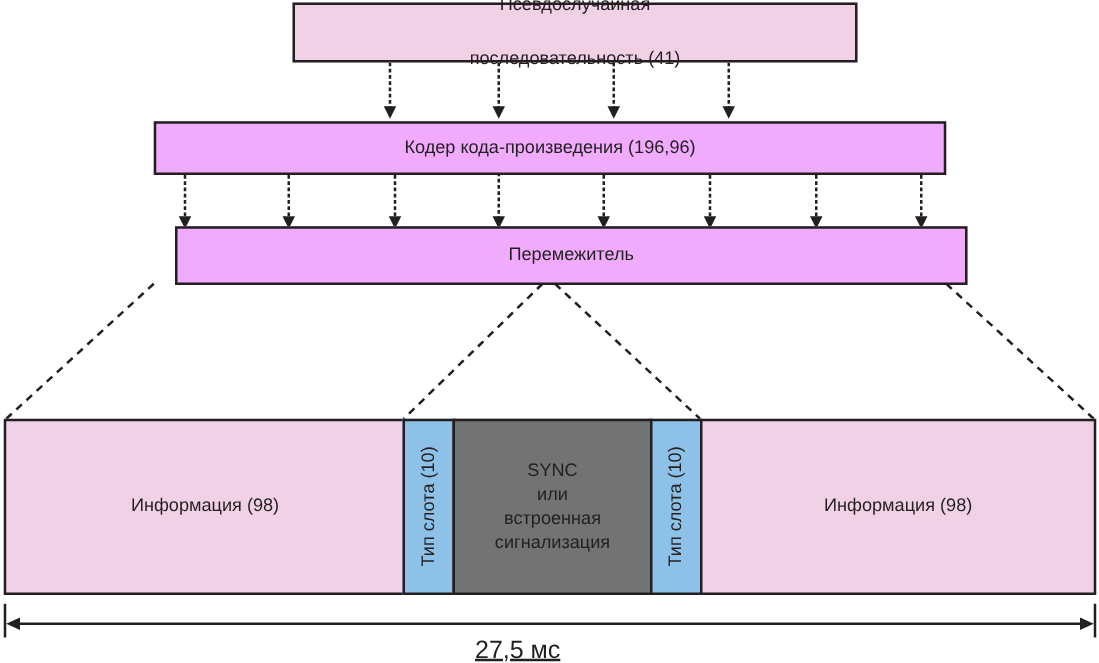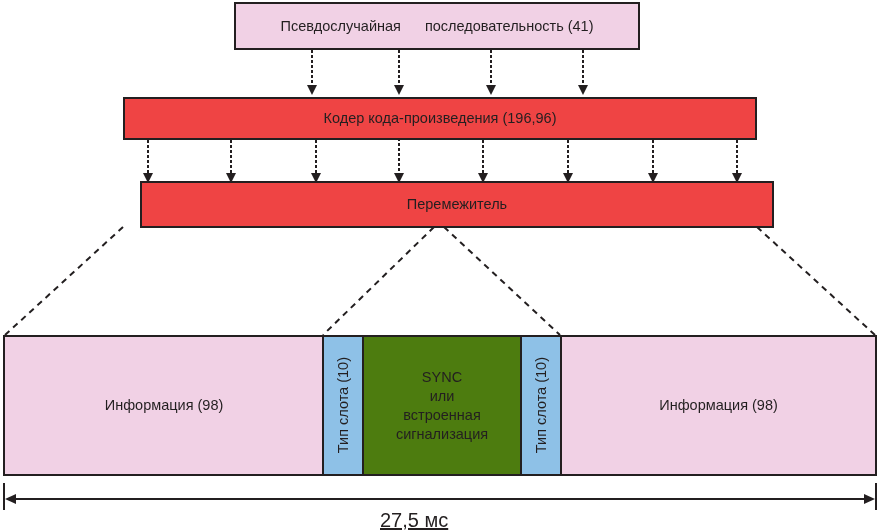--- a/index.html
+++ b/index.html
@@ -2,23 +2,23 @@
 <html><head>
 <meta charset="utf-8">
 <style>
   html, body { margin: 0; padding: 0; background: #ffffff; }
   body { width: 879px; height: 530px; position: relative; overflow: hidden;
          font-family: "Liberation Sans", sans-serif; color: #231f20; }
   .box { position: absolute; box-sizing: border-box; border: 2px solid #231f20;
          display: flex; align-items: center; justify-content: center; text-align: center;
          font-size: 14.5px; line-height: 19px; }
   .pink { background: #f1d1e5; }
-  .white { background: #ef4444; }
+  .white { background: #f0abfc; }
   .blue { background: #8ec1e7; }
-  .gray { background: #4d7c0f; }
+  .gray { background: #737373; }
   .vert { writing-mode: vertical-rl; transform: rotate(180deg); font-size: 14.5px; white-space: nowrap; }
   svg.overlay { position: absolute; left: 0; top: 0; }
   .label-abs { position: absolute; font-size: 20px; text-align: left; text-decoration: underline; }
 </style>
 </head>
 <body>
 
 <svg class="overlay" width="879" height="530">
   <defs>
     <marker id="tri" viewBox="0 0 10 10" refX="5" refY="9" markerWidth="5" markerHeight="5" orient="auto-start-reverse">
@@ -71,21 +71,21 @@
     <line x1="4" y1="483" x2="4" y2="510" stroke-width="2"></line>
     <line x1="876" y1="483" x2="876" y2="510" stroke-width="2"></line>
     <line x1="8" y1="499" x2="872" y2="499" stroke-width="2"></line>
   </g>
   <g fill="#231f20">
     <path d="M5,499 L16,494 L16,504 z"></path>
     <path d="M875,499 L864,494 L864,504 z"></path>
   </g>
 </svg>
 
-<div class="box pink" style="left:234px; top:2px; width:406px; height:48px; flex-direction:row;gap:24px;">
+<div class="box pink" style="left:234px; top:2px; width:452px; height:48px; flex-direction:column;gap:24px;">
   <span>Псевдослучайная</span>
   <span>последовательность (41)</span>
 </div>
 
 <div class="box white" style="left:123px; top:97px; width:634px; height:43px;">
   <span>Кодер кода-произведения (196,96)</span>
 </div>
 
 <div class="box white" style="left:140px; top:181px; width:634px; height:47px;">
   <span>Перемежитель</span>

